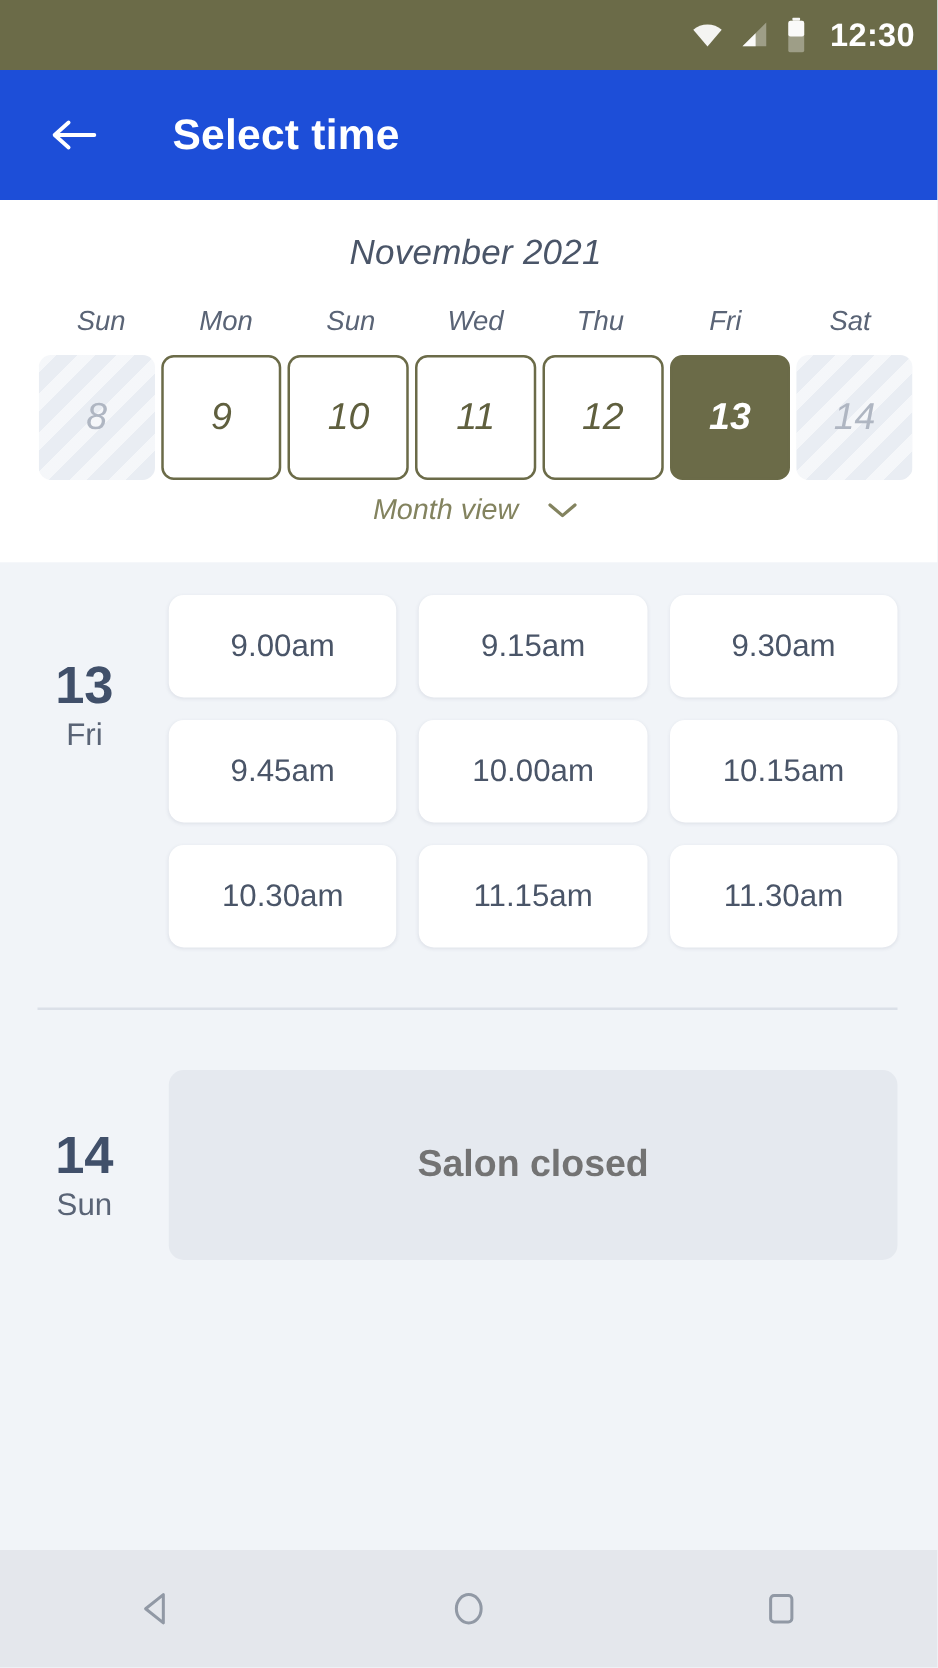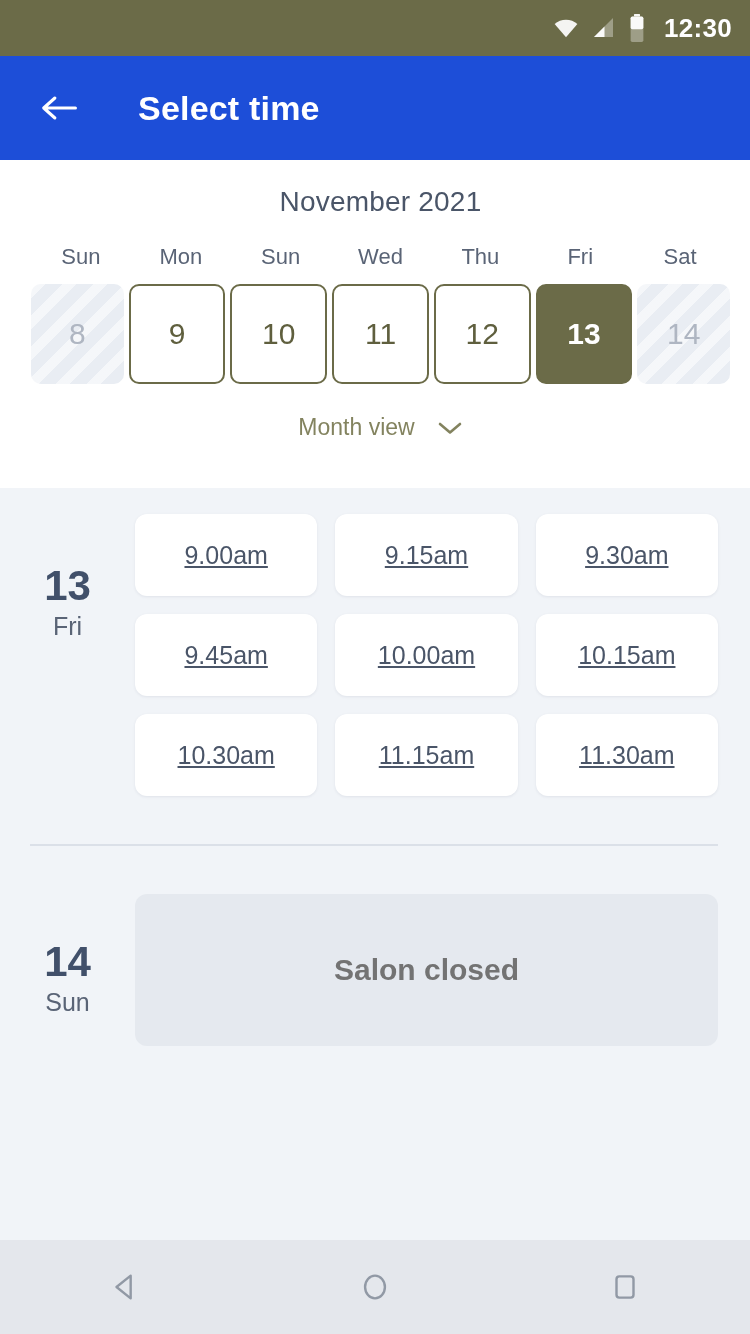--- a/index.html
+++ b/index.html
@@ -33,21 +33,21 @@
     display:flex; align-items:center; justify-content:center;
     cursor:pointer; flex:0 0 auto;
   }
   .app-title{
     color:#FFFFFF; font-size:34px; font-weight:bold;
     margin-left:52px; letter-spacing:0.2px;
   }
 
   
   .calendar-panel{
-    background:#FFFFFF; padding:26px 0 0 11px; height:328px;
+    background:#FFFFFF; padding:26px 0 0 11px; height:290px;font-style:italic;
   }
   .cal-month{
     text-align:center; color:#4A5568;
     font-size:28px; font-weight:normal; letter-spacing:0.2px;
     margin-bottom:26px;
   }
   .weekday-row{
     display:flex; padding:0 20px; margin-bottom:14px;
   }
   .weekday{
@@ -69,21 +69,21 @@
     background:#6B6B48; border:2px solid #6B6B48;
     color:#FFFFFF; font-weight:bold;
   }
   .day-cell.disabled{
     background:#E9EDF3; color:#AFB6C2; cursor:default;
     background-image:repeating-linear-gradient(
        135deg, rgba(255,255,255,0.55) 0 10px, rgba(255,255,255,0) 10px 22px);
   }
   .month-view-row{
     display:flex; align-items:center; justify-content:center;
-    margin-top:30px; gap:22px; cursor:pointer;
+    margin-top:10px; gap:22px; cursor:pointer;
   }
   .month-view-label{
     color:#83835F; font-size:23px;
   }
 
   
   .slots-area{
     background:#F1F4F8; position:relative;
     height:762px; overflow:hidden;
   }
@@ -103,21 +103,20 @@
   }
   .slot-grid{
     flex:1; display:grid; grid-template-columns:repeat(3,1fr);
     gap:18px 18px;
   }
   .slot{
     height:82px; background:#FFFFFF; border-radius:12px;
     display:flex; align-items:center; justify-content:center;
     color:#4A5568; font-size:25px; cursor:pointer;
     box-shadow:0 1px 3px rgba(80,95,120,0.11);
-    text-decoration:underline;
   }
   .divider{
     height:2px; background:#DBE0E8;
     margin:48px 32px 0 30px;
   }
   .closed-card{
     flex:1; height:152px; background:#E5E9EF; border-radius:12px;
     display:flex; align-items:center; justify-content:center;
     color:#737373; font-size:30px;font-weight:bold;
   }

